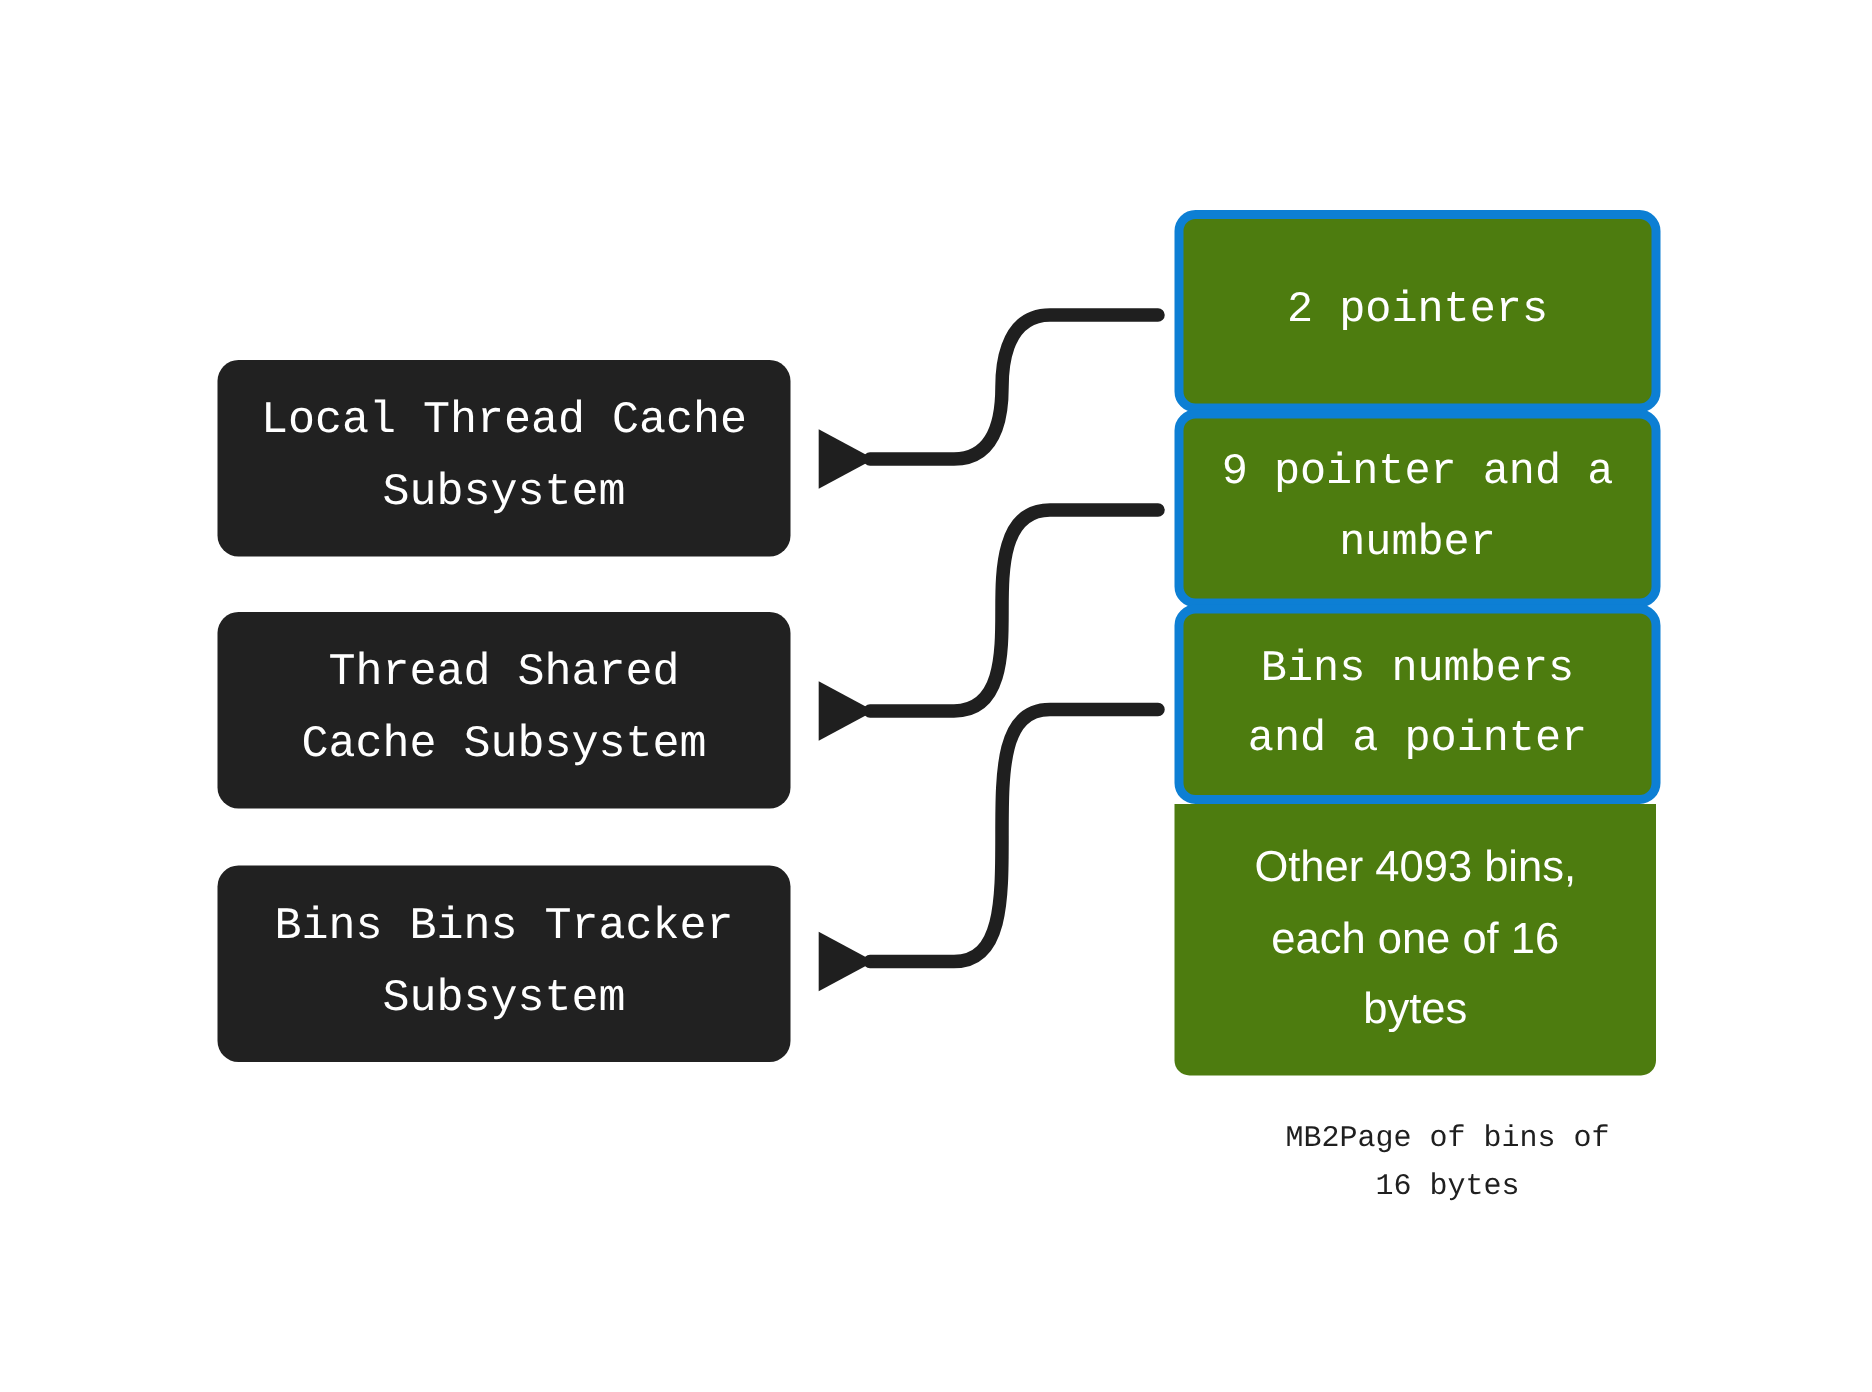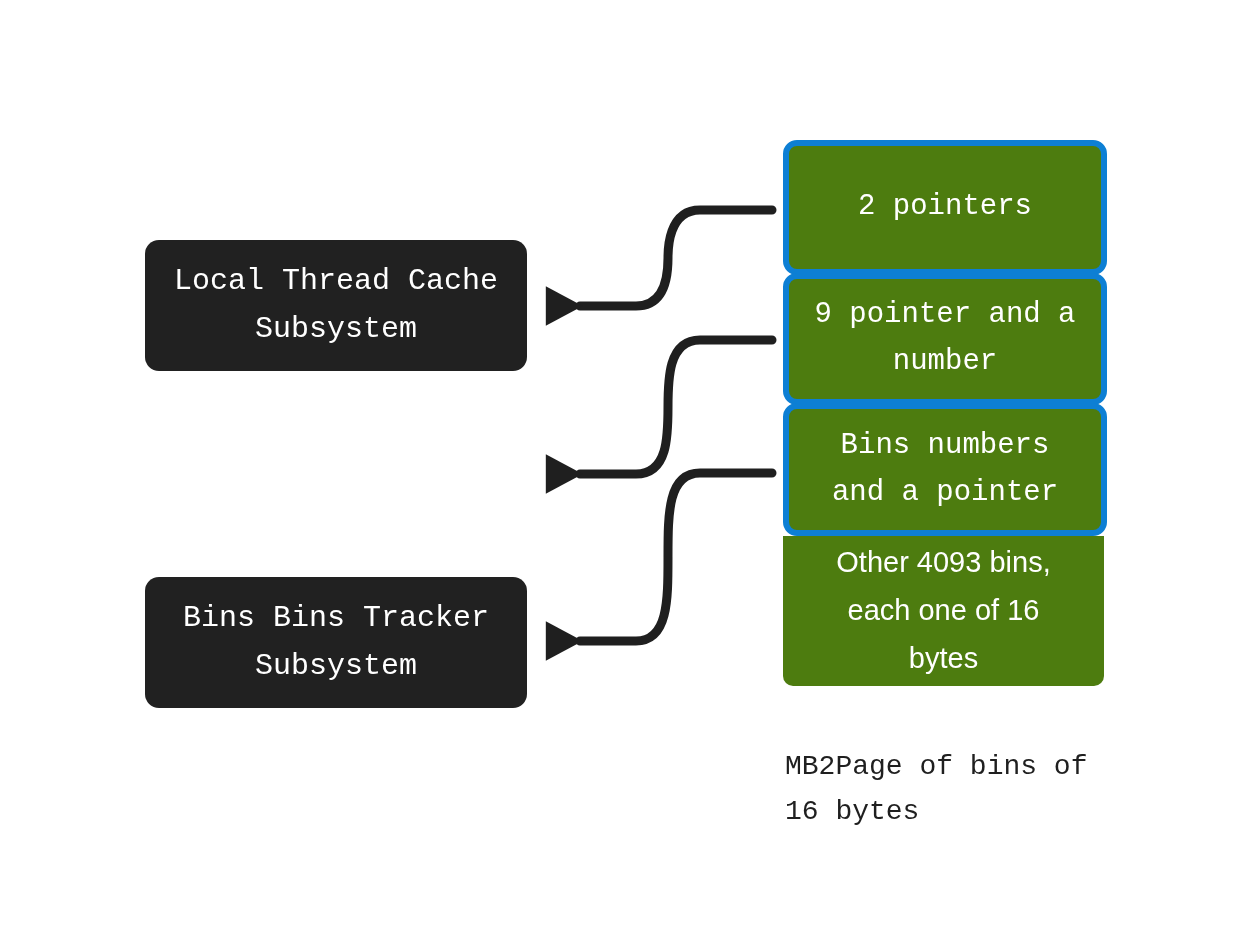--- a/index.html
+++ b/index.html
@@ -85,33 +85,33 @@
     white-space: pre-line;
   }
   .bin-label.sans {
     font-family: "Liberation Sans", "DejaVu Sans", sans-serif;
     font-size: 29px;
     line-height: 1.65;
   }
   #bin-0 { top: 0px;   height: 135px; }
   #bin-1 { top: 133px; height: 132px; }
   #bin-2 { top: 263px; height: 133px; }
-  #bin-3 { top: 396px; height: 150px; }
+  #bin-3 { top: 396px; height: 181px; }
 
   
   #page-caption {
     position: absolute;
     left: 785px;
     top: 744px;
     width: 360px;
     color: #1f1f1f;
     font-family: "Liberation Mono", "DejaVu Sans Mono", monospace;
-    font-size: 28px;
+    font-size: 20px;
     line-height: 1.62;
-    text-align: left;
+    text-align: center;
     white-space: pre-line;
   }
 
   
   #connectors {
     position: absolute;
     left: 0;
     top: 0;
     width: 1248px;
     height: 928px;
@@ -121,20 +121,24 @@
 </head>
 <body>
 
 <div id="canvas">
 
   <div class="subsystem-box" id="subsystem-0">
     <span class="subsystem-label">Local Thread Cache
 Subsystem</span>
   </div>
 
+  <div class="subsystem-box" id="subsystem-1">
+    <span class="subsystem-label">Thread Shared
+Cache Subsystem</span>
+  </div>
 
   <div class="subsystem-box" id="subsystem-2">
     <span class="subsystem-label">Bins Bins Tracker
 Subsystem</span>
   </div>
 
   <div id="bin-stack">
     <div class="bin-box bordered" id="bin-0">
       <span class="bin-label">2 pointers</span>
     </div>

